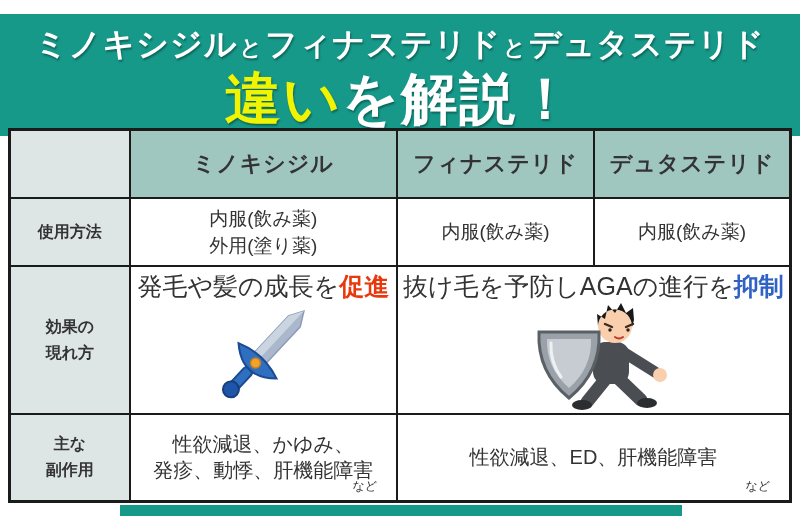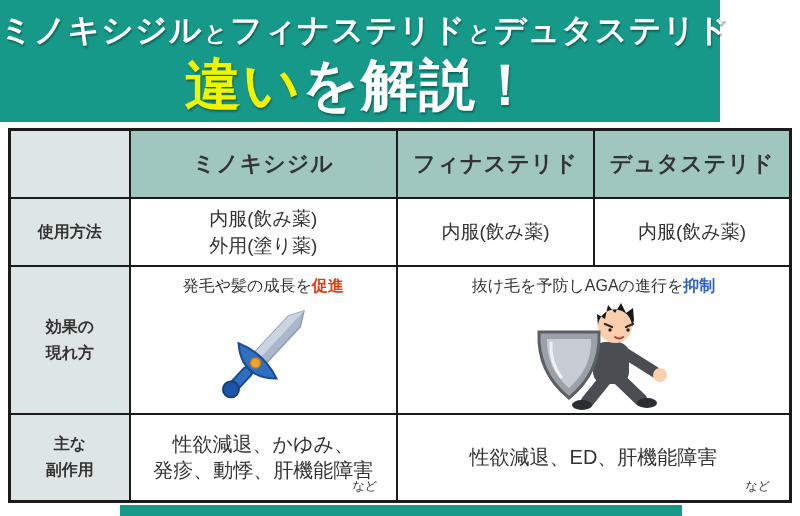--- a/index.html
+++ b/index.html
@@ -12,22 +12,22 @@
     position: relative;
     width: 800px;
     height: 516px;
     background: #ffffff;
     overflow: hidden;
   }
 
   
   .banner {
     position: absolute;
-    left: 0; top: 0;
-    width: 720px; height: 122px;
+    left: 0; top: 14px;
+    width: 800px; height: 122px;
     background: #17998a;
     text-align: center;
     color: #ffffff;
   }
   .banner-line1 {
     margin-top: 9px;
     font-size: 32px;
     font-weight: bold;
     letter-spacing: 1px;
     line-height: 42px;
@@ -93,21 +93,21 @@
     line-height: 26px;
   }
   td.val {
     font-size: 19px;
     line-height: 27px;
     background: #ffffff;
   }
   td.effect-cell { vertical-align: top; }
   .effect-text {
     margin-top: 5px;
-    font-size: 16px;
+    font-size: 25px;
     line-height: 26px;
     white-space: nowrap;
   }
   .hl-red  { color: #e8380d; font-weight: bold; }
   .hl-blue { color: #3061c4; font-weight: bold; }
   .illu-wrap {
     display: flex;
     justify-content: center;
     align-items: center;
     height: 112px;

